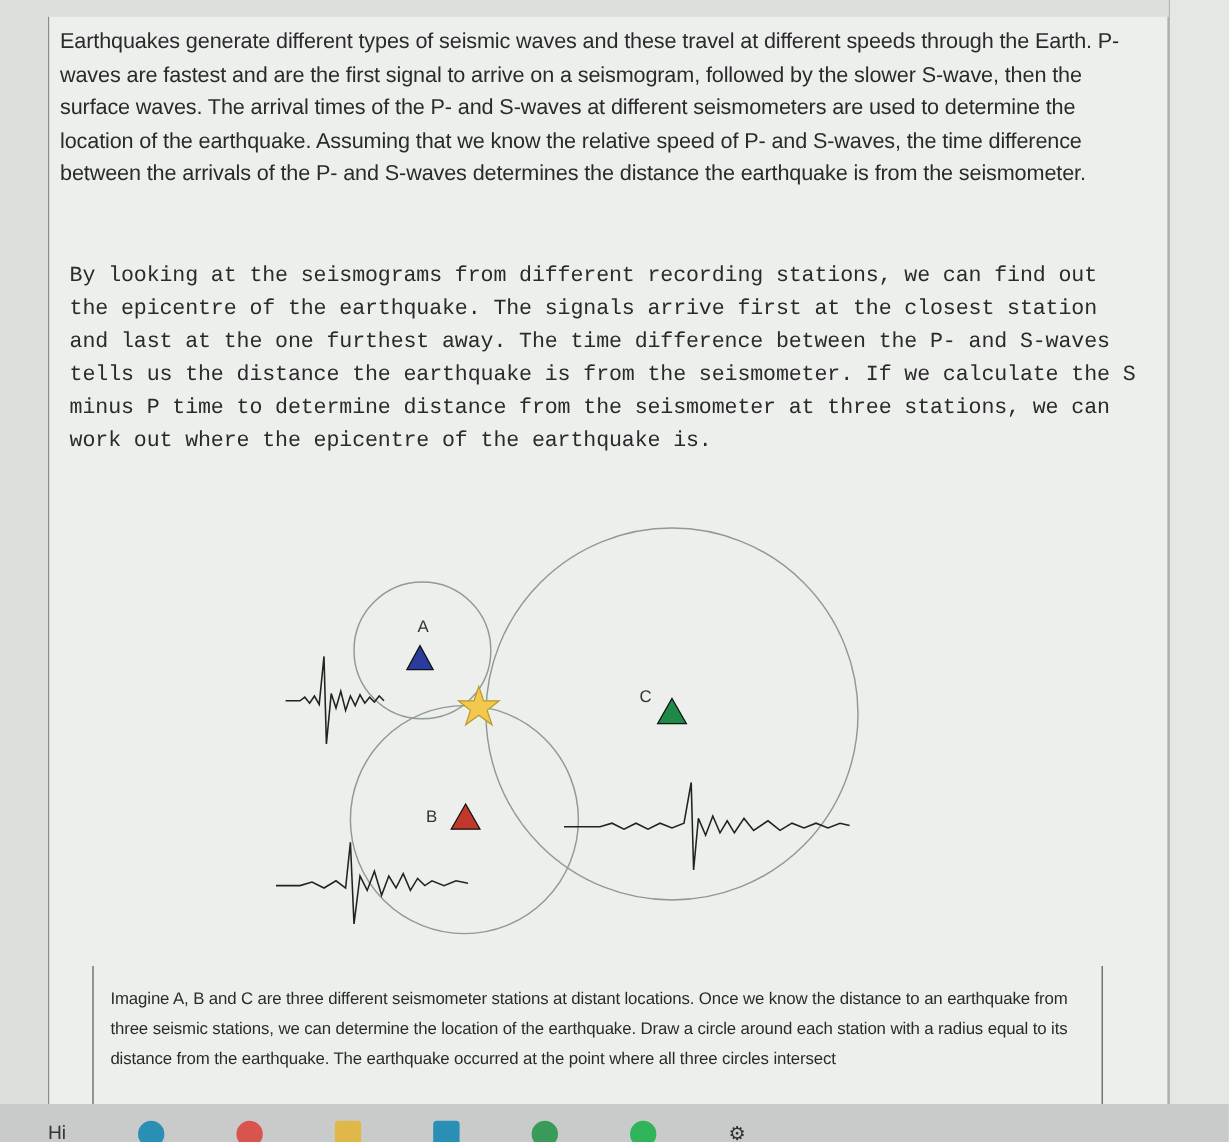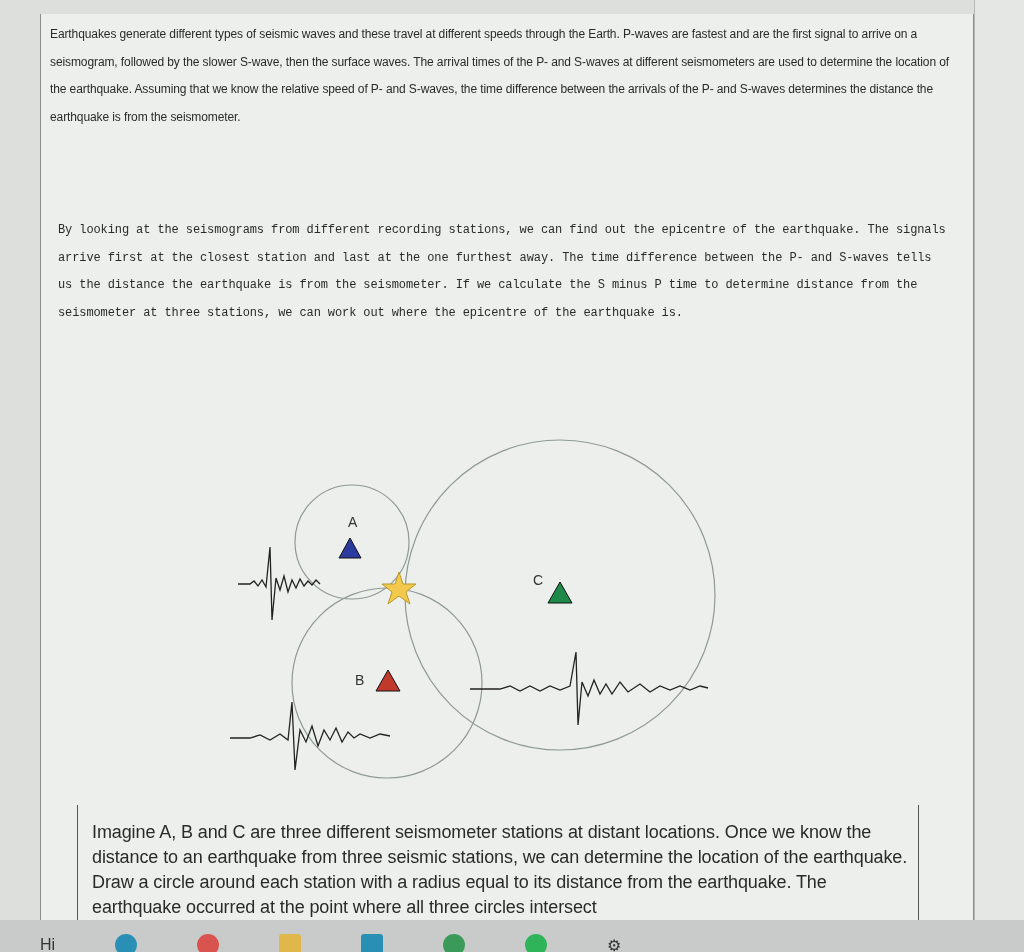--- a/index.html
+++ b/index.html
@@ -16,25 +16,25 @@
       box-sizing: border-box;
     }
     .right-margin {
       position: absolute; left: 974px; top: 0; width: 50px; height: 920px;
       background: #e4e7e4;
       border-left: 1px solid #b5b8b5;
     }
     .para {
       position: absolute; color: #2a2a2a;
       font-family: "Liberation Sans Narrow", "Liberation Sans", sans-serif;
-      font-size: 12px; line-height: 27.5px; letter-spacing: -0.1px;
+      font-size: 18px; line-height: 27.5px; letter-spacing: -0.1px;
     }
     .p1 { left: 50px; top: 21px; width: 910px; }
     .p2 { left: 58px; top: 217px; width: 890px; font-family: Liberation Mono, monospace; }
-    .p3 { left: 92px; top: 820px; width: 820px; font-size: 18px; line-height: 25px; }
+    .p3 { left: 92px; top: 820px; width: 820px; font-size: 14px; line-height: 25px; }
     .p3-box {
       position: absolute; left: 77px; top: 805px; width: 842px; height: 118px;
       border-left: 1px solid #555; border-right: 1px solid #555; box-sizing: border-box;
     }
     .diagram { position: absolute; left: 230px; top: 430px; width: 600px; height: 360px; }
     .taskbar {
       position: absolute; left: 0; top: 920px; width: 1024px; height: 32px;
       background: #c9cbca;
       display: flex; align-items: center; gap: 60px; padding-left: 40px; box-sizing: border-box;
     }

